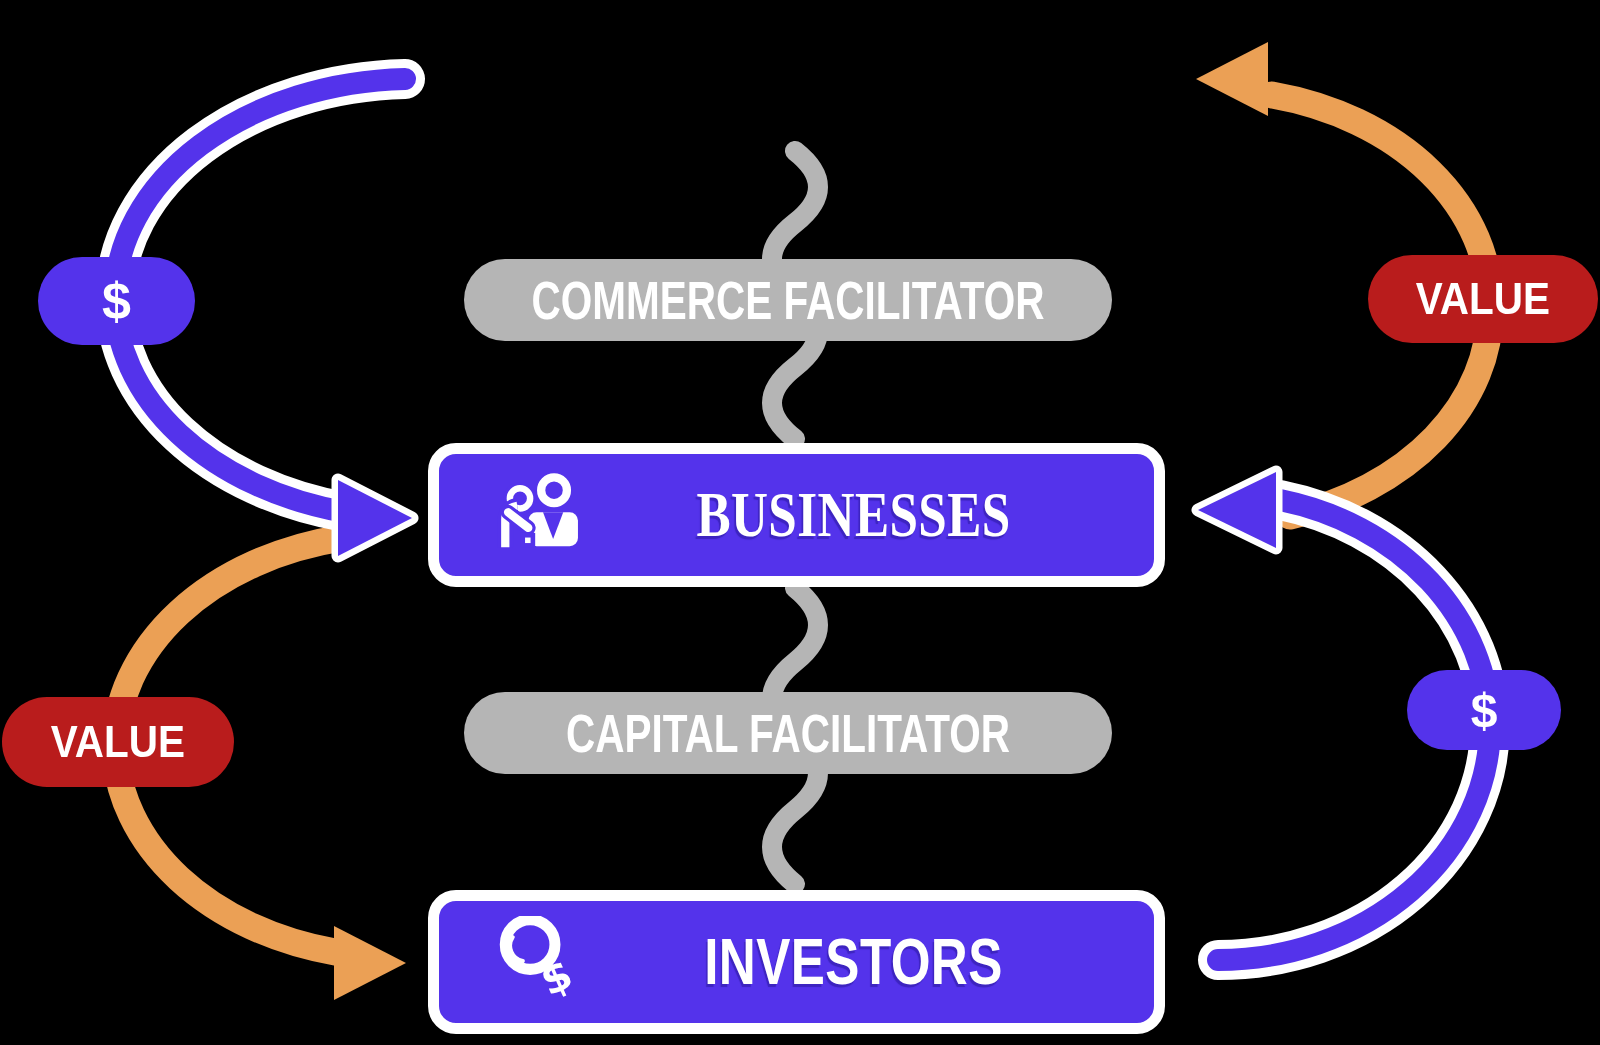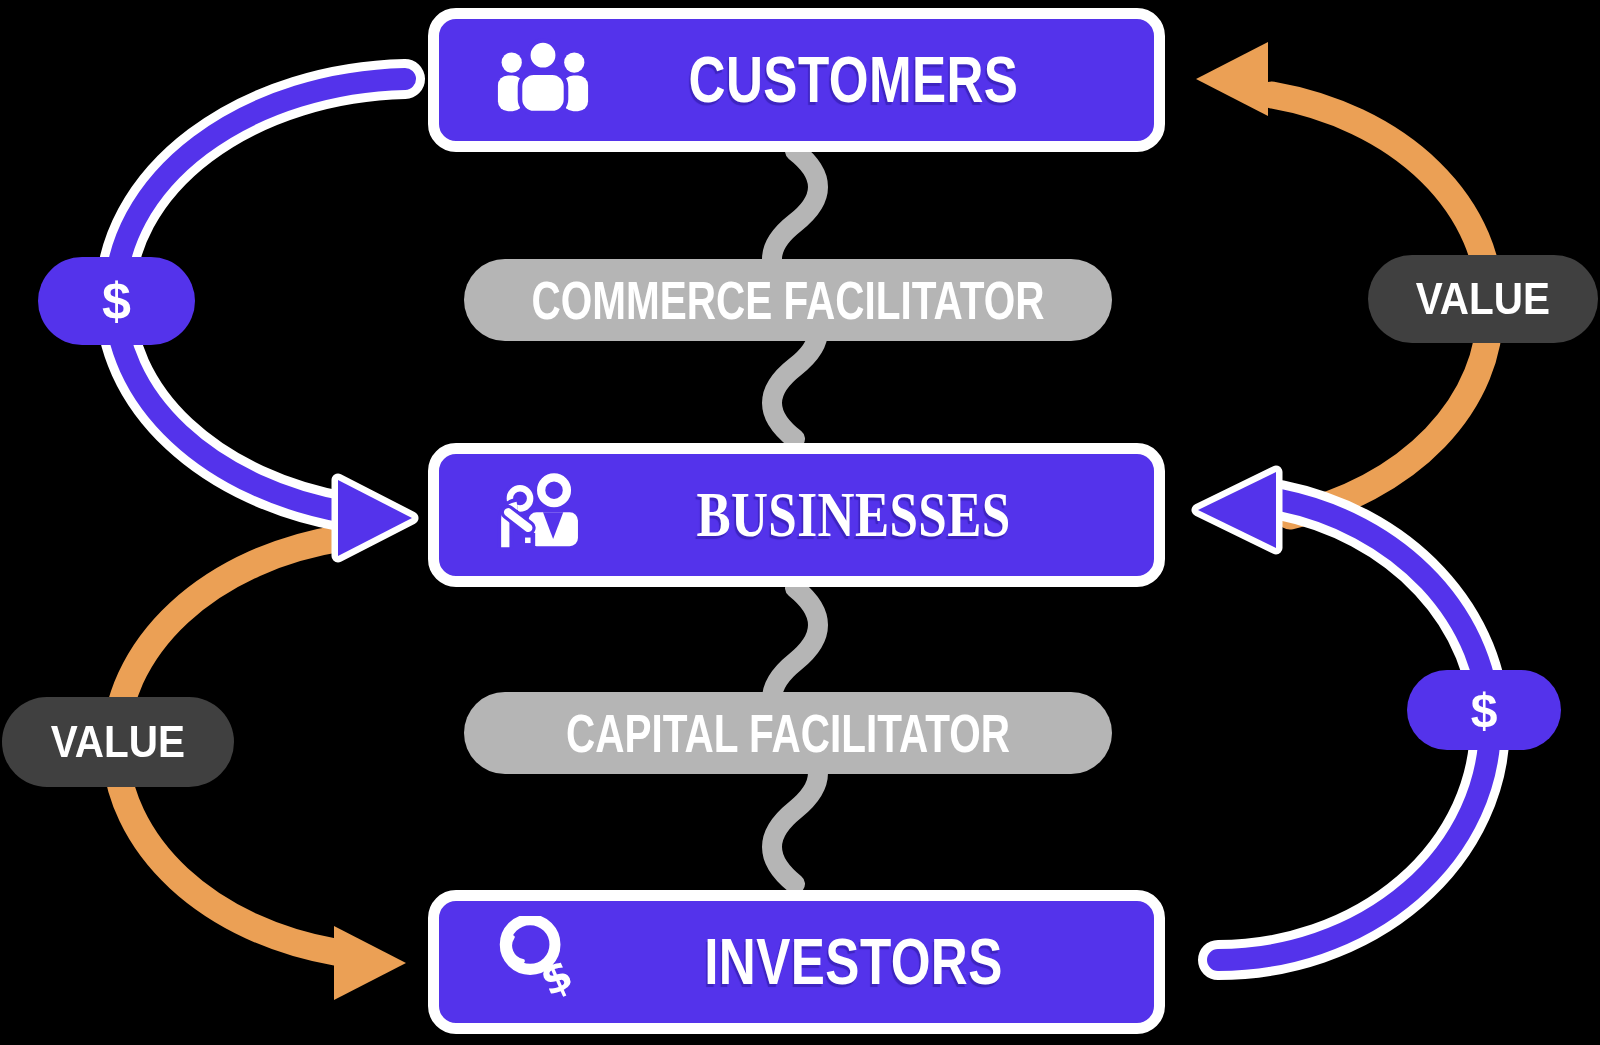--- a/index.html
+++ b/index.html
@@ -88,21 +88,21 @@
   .badge {
     position: absolute;
     display: flex;
     align-items: center;
     justify-content: center;
     color: #ffffff;
     font-weight: bold;
     z-index: 2;
   }
   .badge-money { background: #5433EB; }
-  .badge-value { background: #404040; }
+  .badge-value { background: #b91c1c; }
   .badge .badge-label {
     display: inline-block;
     white-space: nowrap;
   }
   #badge-money-left {
     left: 38px; top: 257px; width: 157px; height: 88px;
     border-radius: 44px; font-size: 52px;
   }
   #badge-value-right {
     left: 1368px; top: 255px; width: 230px; height: 88px;
@@ -165,31 +165,20 @@
   <div class="badge badge-value" id="badge-value-right">
     <span class="badge-label">VALUE</span>
   </div>
   <div class="badge badge-value" id="badge-value-left">
     <span class="badge-label">VALUE</span>
   </div>
   <div class="badge badge-money" id="badge-money-right">
     <span class="badge-label">$</span>
   </div>
 
-  <div class="node-box" id="box-customers">
-    <svg class="box-icon" viewBox="0 0 100 100">
-      <circle cx="16" cy="31" r="11" fill="#ffffff"></circle>
-      <circle cx="84" cy="31" r="11" fill="#ffffff"></circle>
-      <rect x="1" y="45" width="27" height="39" rx="11" fill="#ffffff"></rect>
-      <rect x="72" y="45" width="27" height="39" rx="11" fill="#ffffff"></rect>
-      <circle cx="50" cy="23" r="16" fill="#ffffff" stroke="#5433EB" stroke-width="5"></circle>
-      <rect x="25" y="42" width="50" height="44" rx="15" fill="#ffffff" stroke="#5433EB" stroke-width="5"></rect>
-    </svg>
-    <span class="box-label">CUSTOMERS</span>
-  </div>
 
   <div class="node-box" id="box-businesses">
     <svg class="box-icon" viewBox="0 0 100 100">
 
       <circle cx="62" cy="23" r="14" fill="none" stroke="#ffffff" stroke-width="9"></circle>
       <rect x="34" y="47" width="54" height="37" rx="9" fill="#ffffff"></rect>
       <polygon points="50,47 61,76 72,47" fill="#5433EB"></polygon>
 
       <circle cx="25" cy="32" r="11" fill="none" stroke="#5433EB" stroke-width="14"></circle>
       <circle cx="25" cy="32" r="11" fill="none" stroke="#ffffff" stroke-width="7"></circle>

